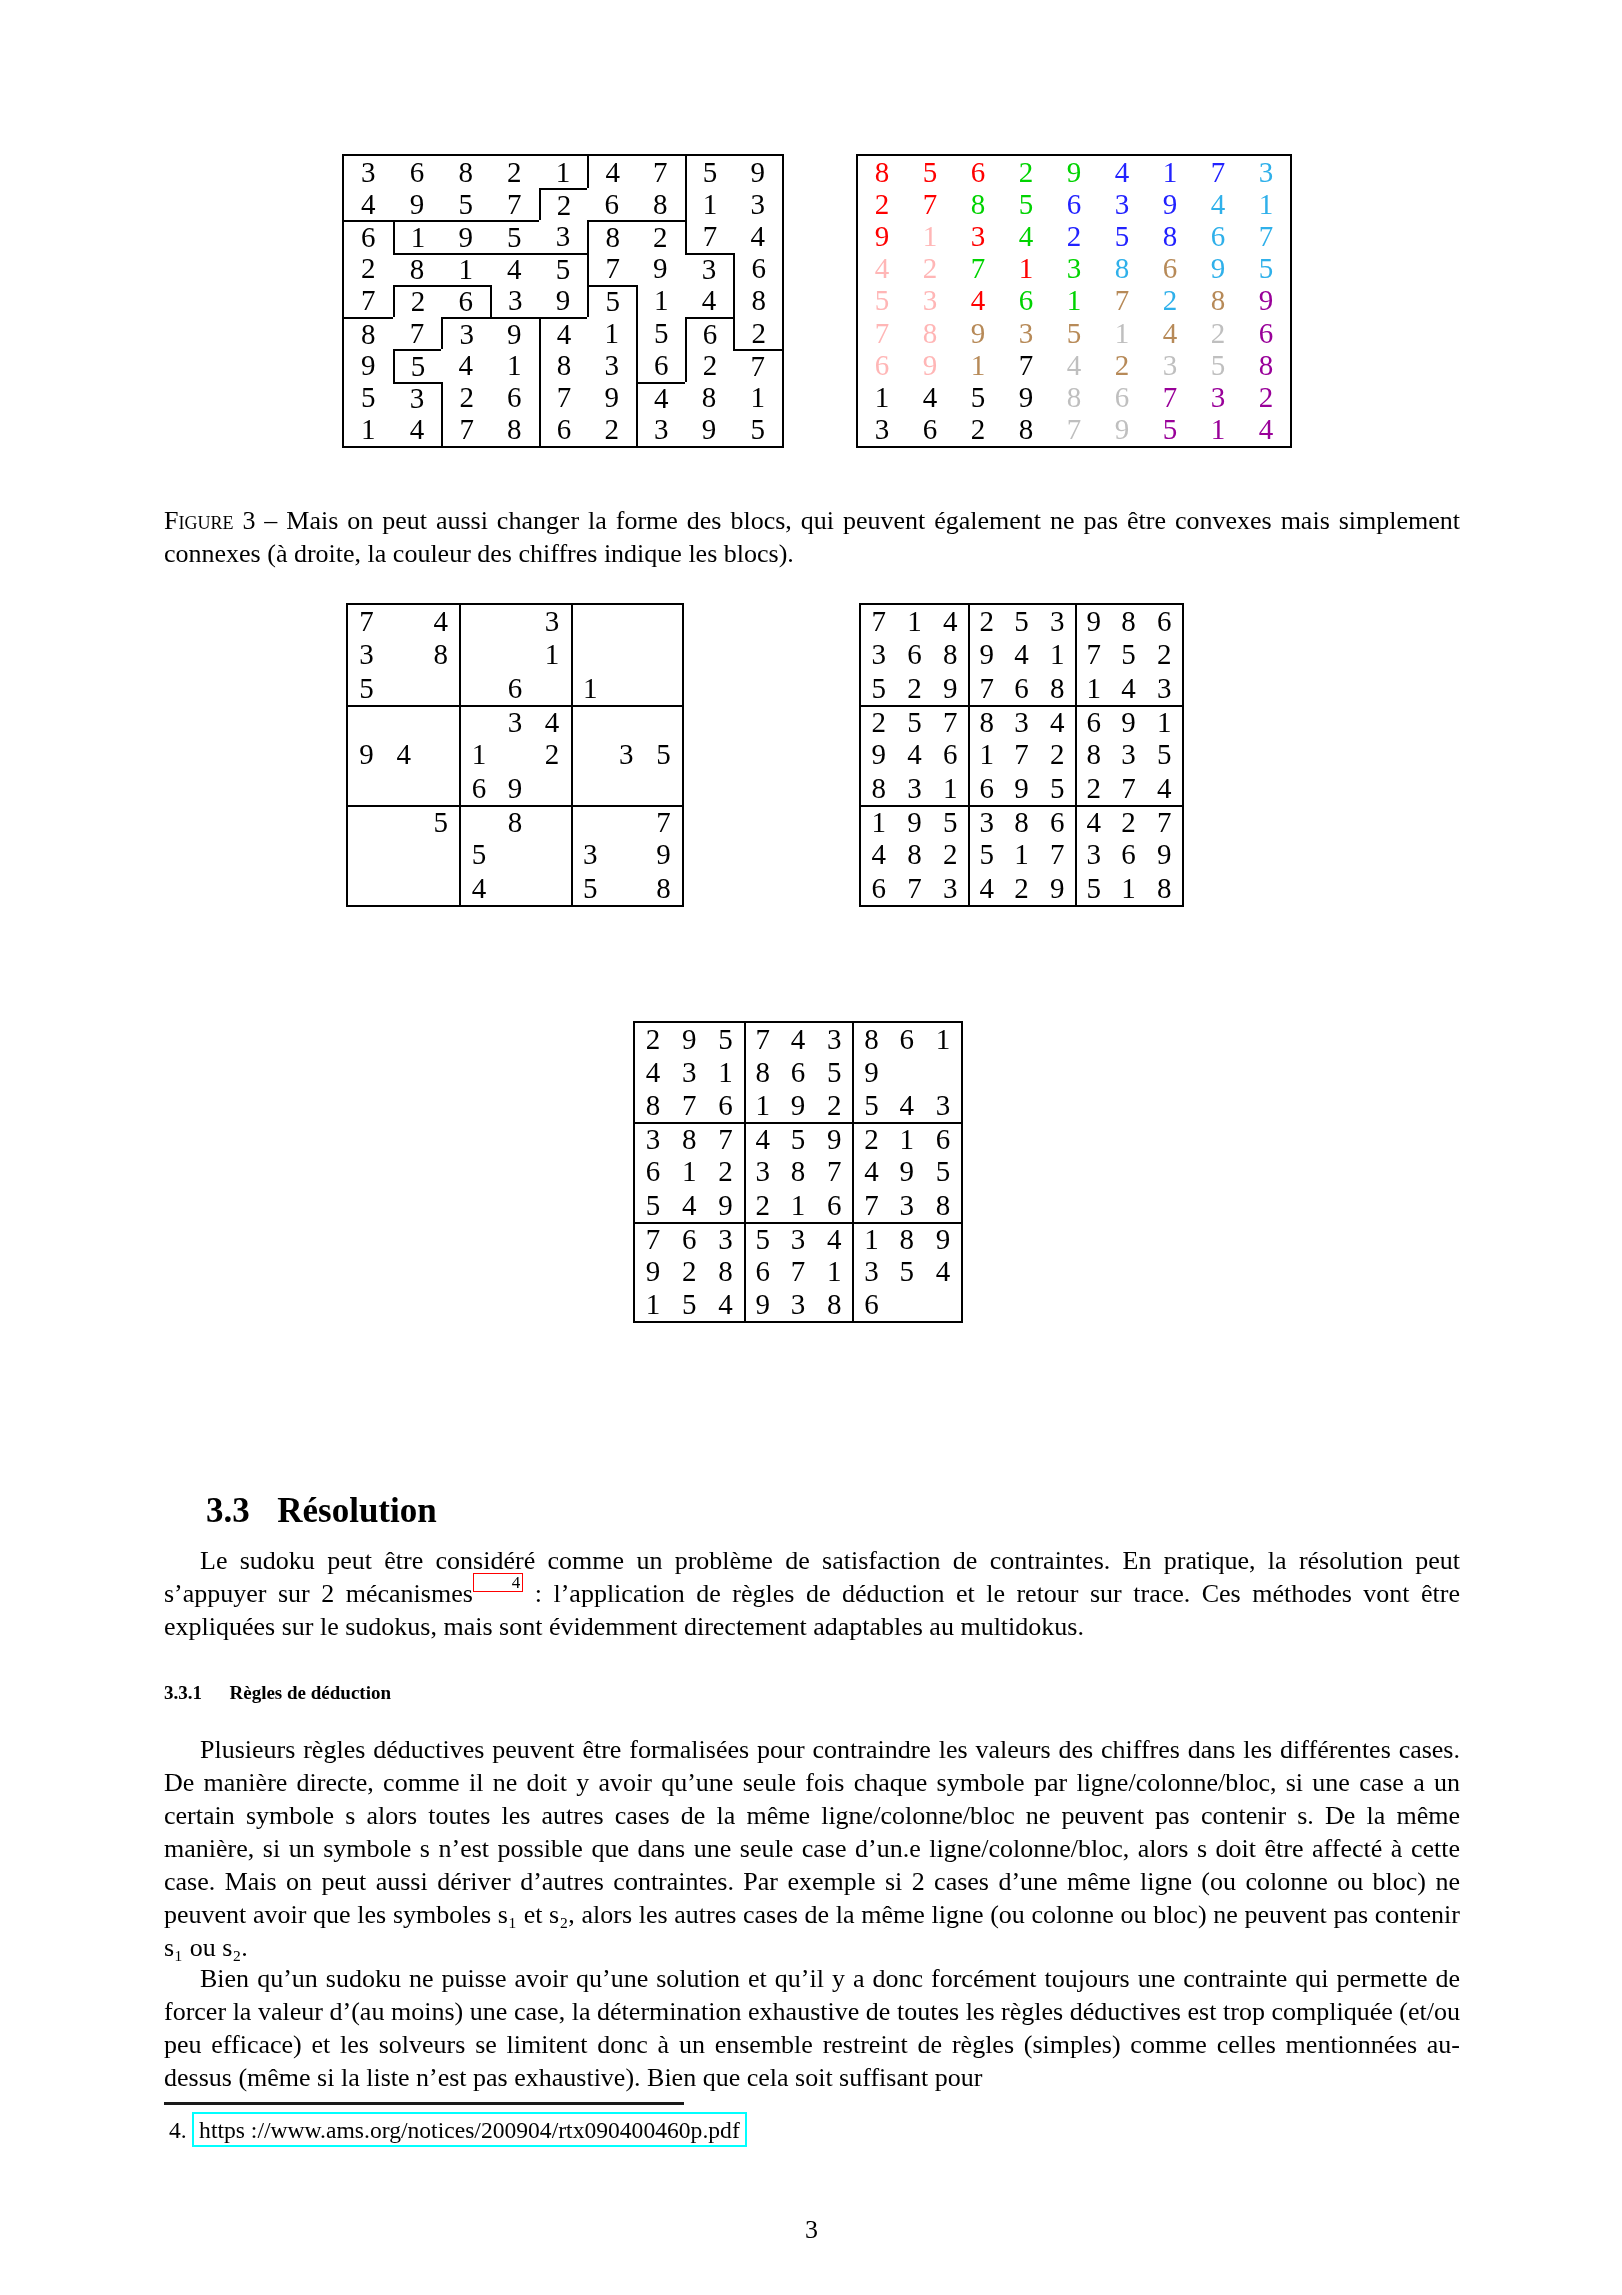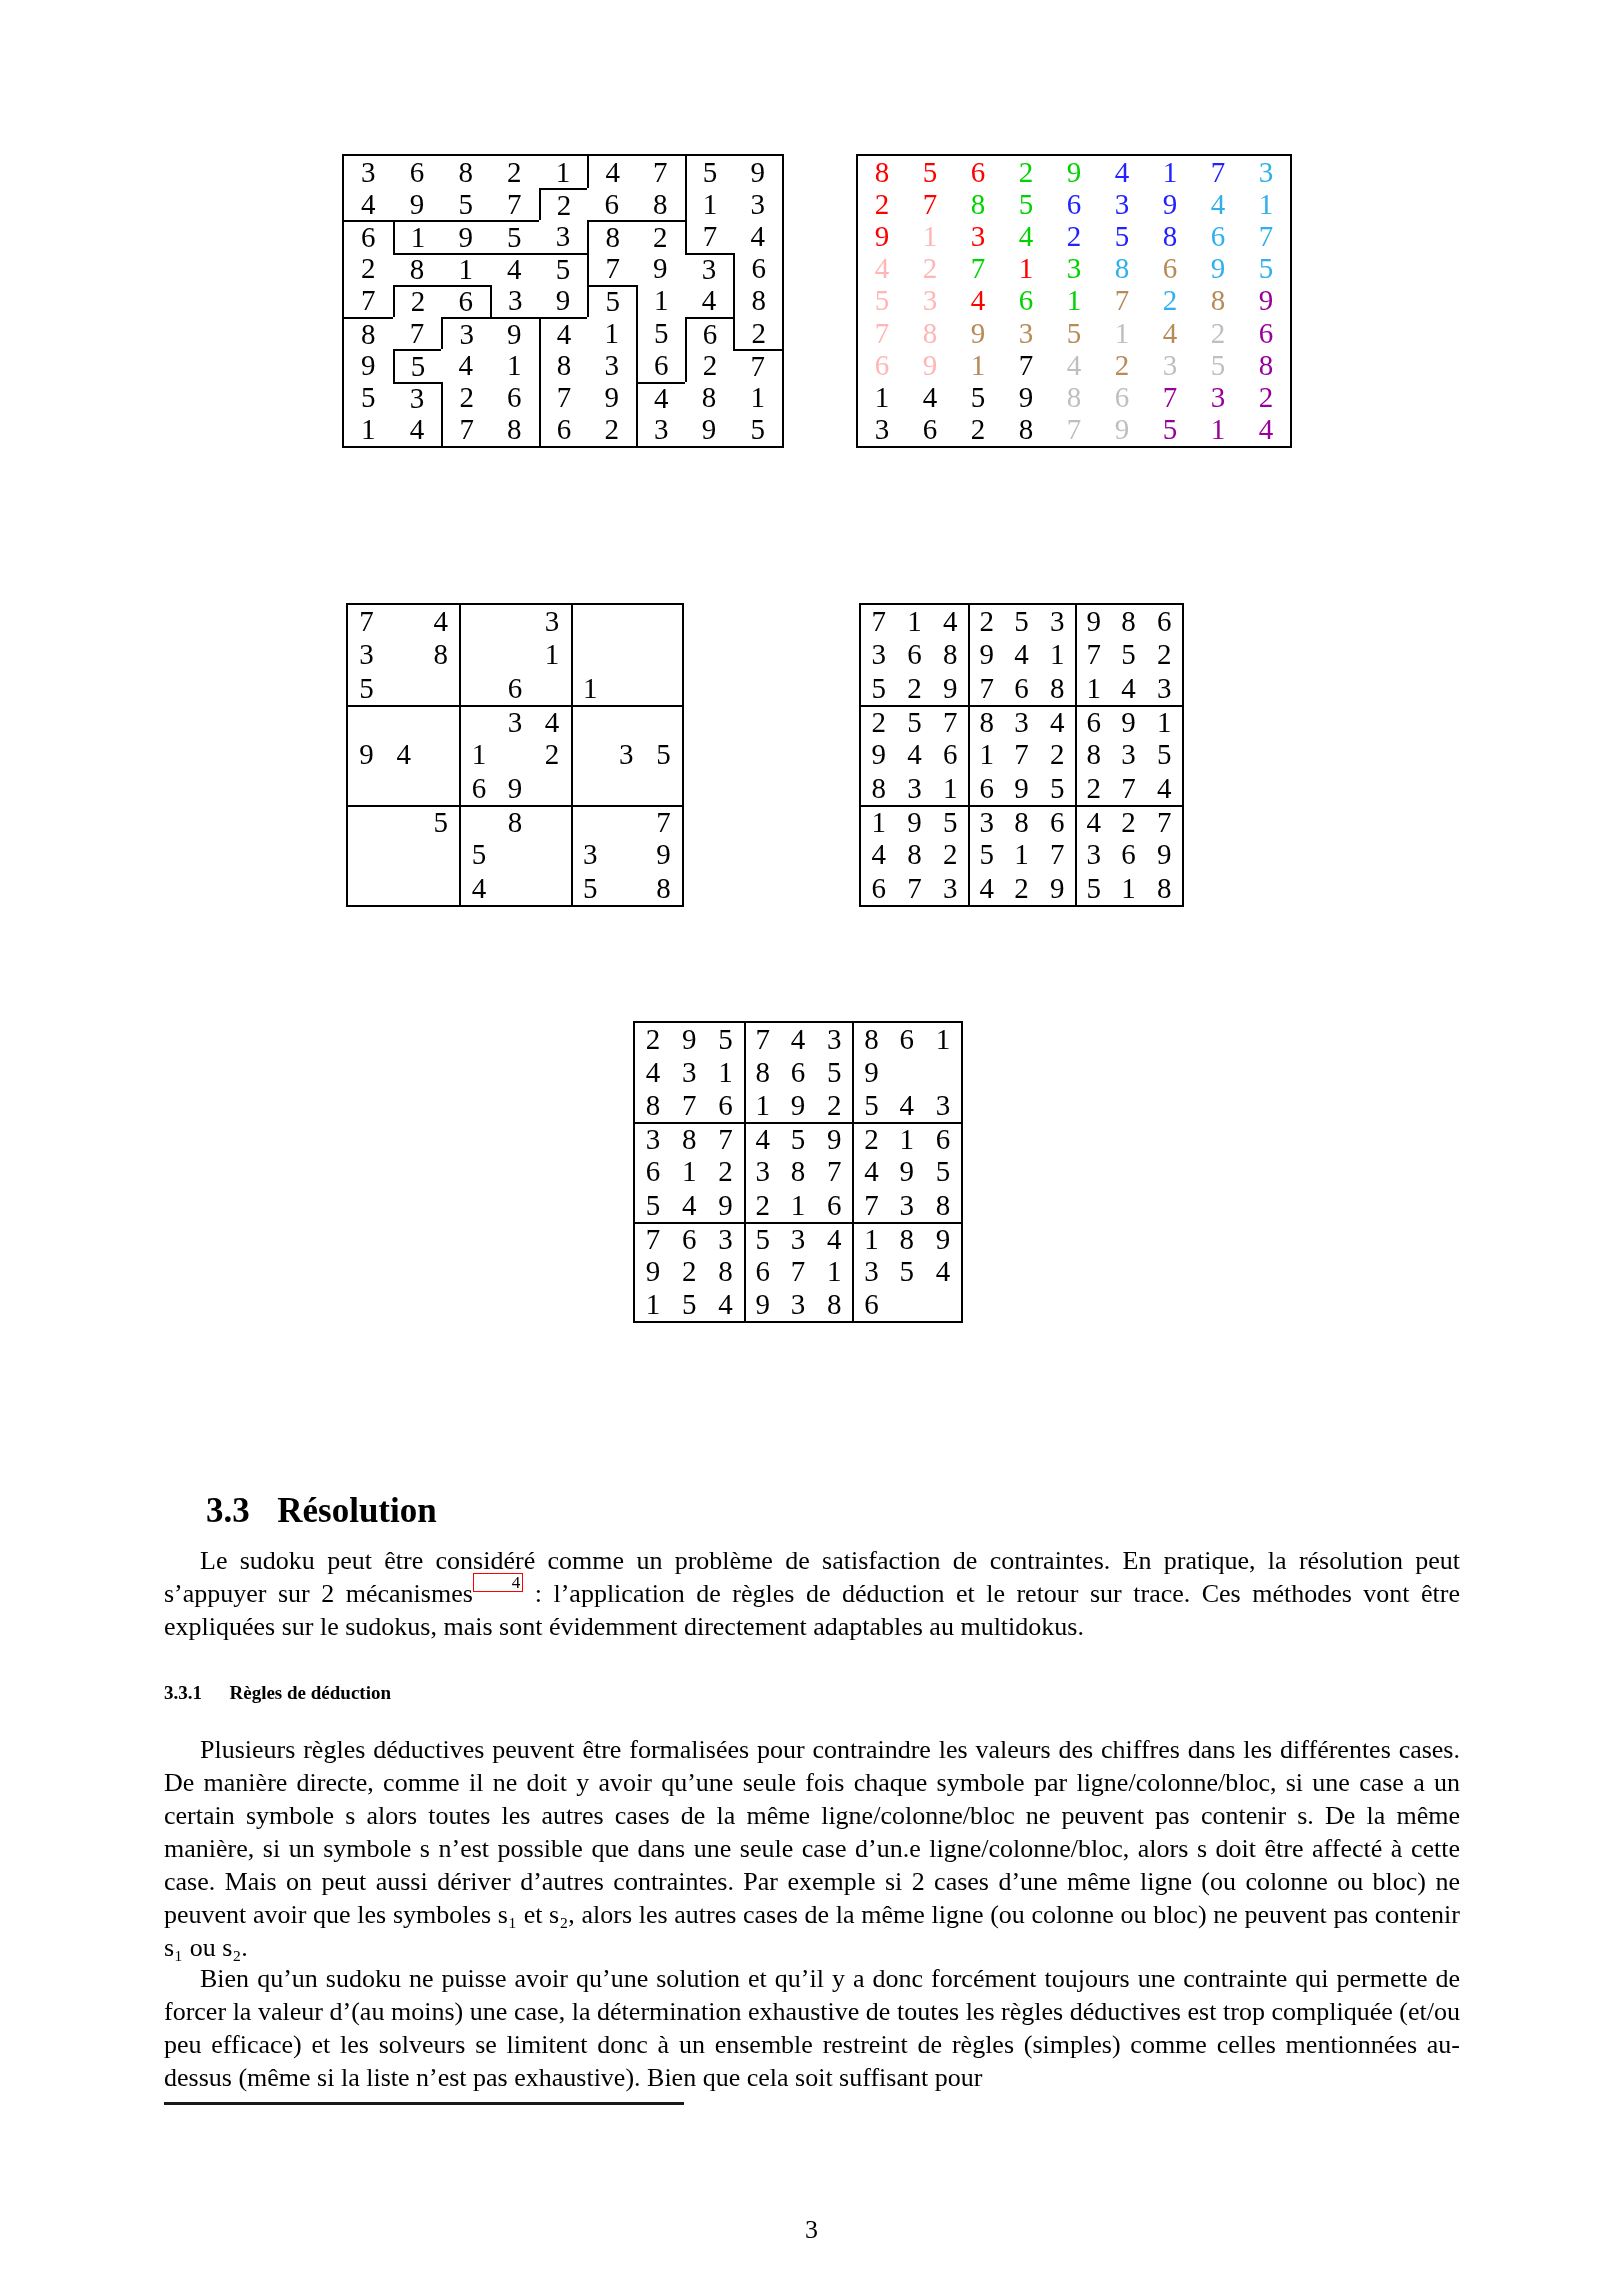--- a/index.html
+++ b/index.html
@@ -207,20 +207,25 @@
       <div class="cell" style="color: rgb(0, 0, 0);">6</div>
       <div class="cell" style="color: rgb(0, 0, 0);">2</div>
       <div class="cell" style="color: rgb(0, 0, 0);">8</div>
       <div class="cell" style="color: rgb(191, 191, 191);">7</div>
       <div class="cell" style="color: rgb(191, 191, 191);">9</div>
       <div class="cell" style="color: rgb(153, 0, 153);">5</div>
       <div class="cell" style="color: rgb(153, 0, 153);">1</div>
       <div class="cell" style="color: rgb(153, 0, 153);">4</div>
     </div>
 
+  <div class="caption" style="top:504px;">
+    <span class="sc">Figure 3</span>
+    <span>–</span>
+    <span>Mais on peut aussi changer la forme des blocs, qui peuvent également ne pas être convexes mais simplement connexes (à droite, la couleur des chiffres indique les blocs).</span>
+  </div>
 
   <div class="grid grid-light" style="left:346px; top:603px; width:338px; height:304px;">
       <div class="cell">7</div>
       <div class="cell"></div>
       <div class="cell">4</div>
       <div class="cell" style="border-left: 2px solid rgb(0, 0, 0);"></div>
       <div class="cell"></div>
       <div class="cell">3</div>
       <div class="cell" style="border-left: 2px solid rgb(0, 0, 0);"></div>
       <div class="cell"></div>
@@ -479,17 +484,20 @@
 
   <div class="heading2" style="top:1682px;">
     <span class="hnum">3.3.1</span><span>Règles de déduction</span>
   </div>
 
   <div class="para" style="top:1733px;">Plusieurs règles déductives peuvent être formalisées pour contraindre les valeurs des chiffres dans les différentes cases. De manière directe, comme il ne doit y avoir qu’une seule fois chaque symbole par ligne/colonne/bloc, si une case a un certain symbole s alors toutes les autres cases de la même ligne/colonne/bloc ne peuvent pas contenir s. De la même manière, si un symbole s n’est possible que dans une seule case d’un.e ligne/colonne/bloc, alors s doit être affecté à cette case. Mais on peut aussi dériver d’autres contraintes. Par exemple si 2 cases d’une même ligne (ou colonne ou bloc) ne peuvent avoir que les symboles s₁ et s₂, alors les autres cases de la même ligne (ou colonne ou bloc) ne peuvent pas contenir s₁ ou s₂.</div>
 
   <div class="para" style="top:1962px;">Bien qu’un sudoku ne puisse avoir qu’une solution et qu’il y a donc forcément toujours une contrainte qui permette de forcer la valeur d’(au moins) une case, la détermination exhaustive de toutes les règles déductives est trop compliquée (et/ou peu efficace) et les solveurs se limitent donc à un ensemble restreint de règles (simples) comme celles mentionnées au-dessus (même si la liste n’est pas exhaustive). Bien que cela soit suffisant pour</div>
 
   <div class="fnrule"></div>
+  <div class="footnote">
+    <span>4.</span><span class="fnurl">https ://www.ams.org/notices/200904/rtx090400460p.pdf</span>
+  </div>
 
   <div class="pagenum">3</div>
 
 </div>
 
 
 </body></html>

